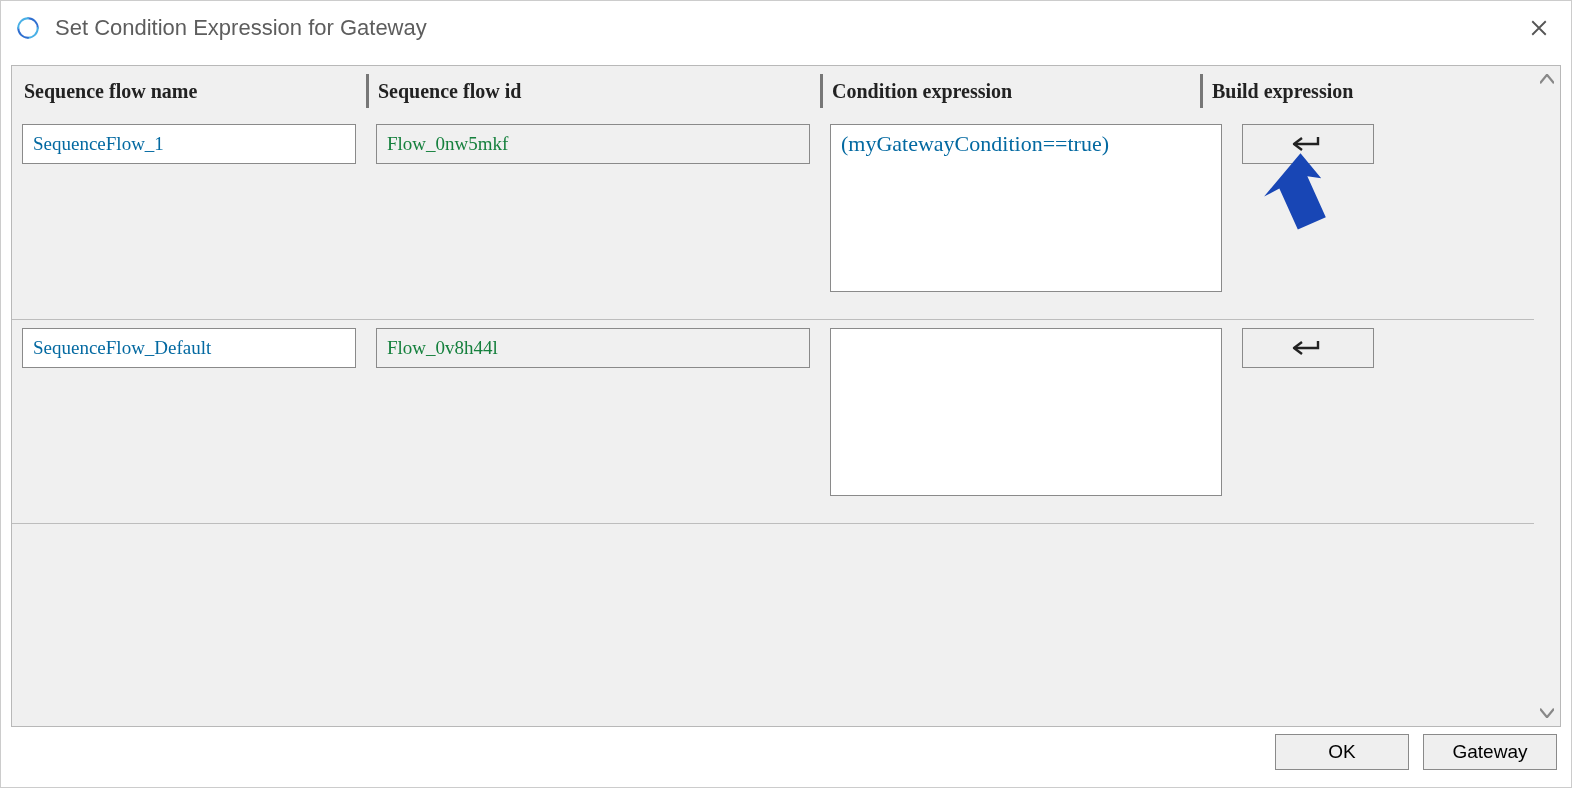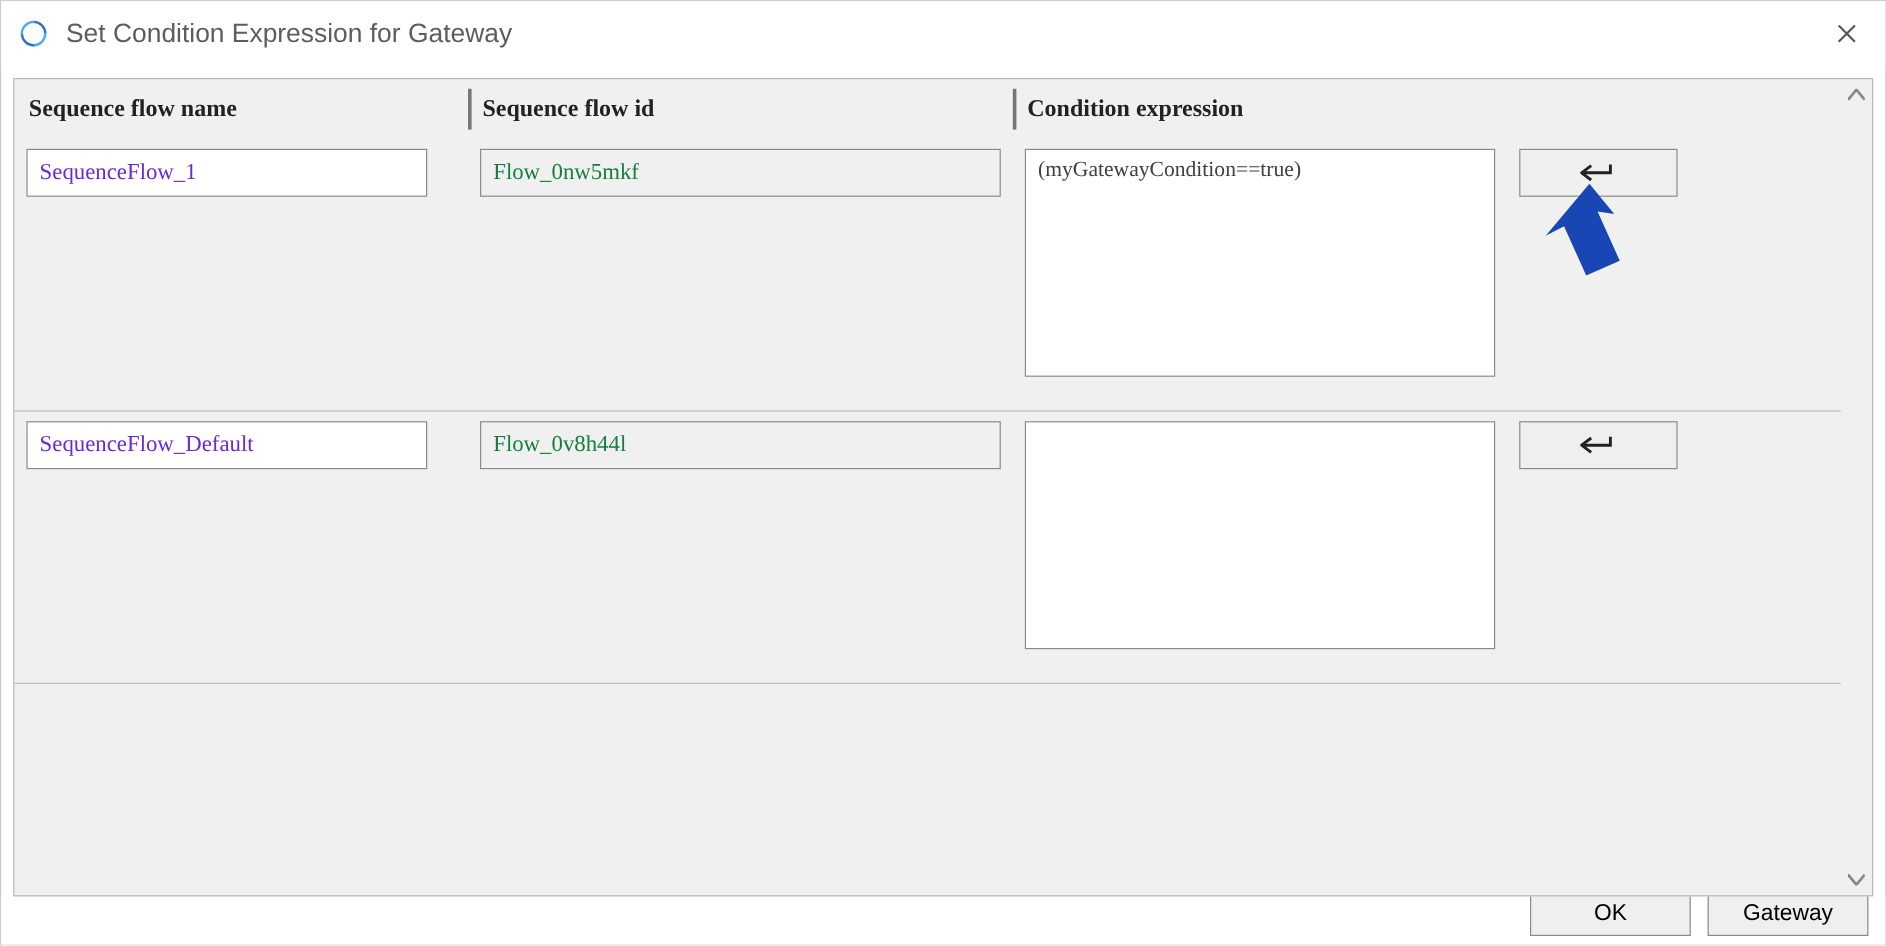--- a/index.html
+++ b/index.html
@@ -70,21 +70,21 @@
     display: flex; align-items: center;
     padding: 0 12px;
     position: relative;
   }
   .col-header.sep::before {
     content: "";
     position: absolute; left: 0; top: 8px; bottom: 8px;
     width: 3px; background: #777;
   }
   .c-name  { width: 354px; }
-  .c-id    { width: 454px; margin-left: 24px; }
+  .c-id    { width: 454px; }
   .c-expr  { width: 380px; }
   .c-build { width: 190px; }
 
   .row {
     display: flex;
     align-items: flex-start;
     padding: 8px 0 22px 0;
     border-bottom: 1px solid #bdbdbd;
   }
   .cell { padding: 0 10px; }
@@ -94,36 +94,36 @@
   .cell.c-build { width: 190px; display:flex; justify-content:flex-start; position: relative; }
 
   input.text-field {
     width: 100%;
     height: 40px;
     border: 1px solid #8a8a8a;
     background: #fff;
     font-family: inherit;
     font-size: 19px;
     padding: 4px 10px;
-    color: #6d28d9;
+    color: #0369a1;
   }
   input.text-field.readonly {
     background: #f0f0f0;
     color: #15803d;
   }
   textarea.expr-field {
     width: 100%;
-    height: 190px;
+    height: 168px;
     border: 1px solid #8a8a8a;
     background: #fff;
     font-family: inherit;
-    font-size: 18px;
+    font-size: 22px;
     padding: 6px 10px;
     resize: none;
-    color: #404040;
+    color: #0369a1;
   }
   button.build-btn {
     width: 132px; height: 40px;
     border: 1px solid #8a8a8a;
     background: #efefef;
     cursor: pointer;
     display: flex; align-items: center; justify-content: center;
     padding: 0;
   }
 
@@ -143,21 +143,21 @@
     padding: 6px 0;
   }
   .scroll-chevron {
     width: 18px; height: 14px;
     display: flex; align-items: center; justify-content: center;
     color: #7a7a7a;
     cursor: pointer;
   }
 
   .button-bar {
-    height: 40px;
+    height: 60px;
     display: flex;
     justify-content: flex-end;
     align-items: center;
     gap: 14px;
     padding: 0 14px 10px 0;
     background: #fff;
   }
   .dlg-btn {
     min-width: 134px; height: 36px;
     border: 1px solid #8a8a8a;
@@ -191,20 +191,21 @@
     </button>
   </div>
 
   <div class="content-frame">
     <div class="table-wrap">
 
       <div class="col-headers">
         <div class="col-header c-name">Sequence flow name</div>
         <div class="col-header c-id sep">Sequence flow id</div>
         <div class="col-header c-expr sep">Condition expression</div>
+        <div class="col-header c-build sep">Build expression</div>
       </div>
 
       <div class="row">
         <div class="cell c-name">
           <input class="text-field" type="text" value="SequenceFlow_1" style="">
         </div>
         <div class="cell c-id">
           <input class="text-field readonly" type="text" readonly="" value="Flow_0nw5mkf" style="">
         </div>
         <div class="cell c-expr">

